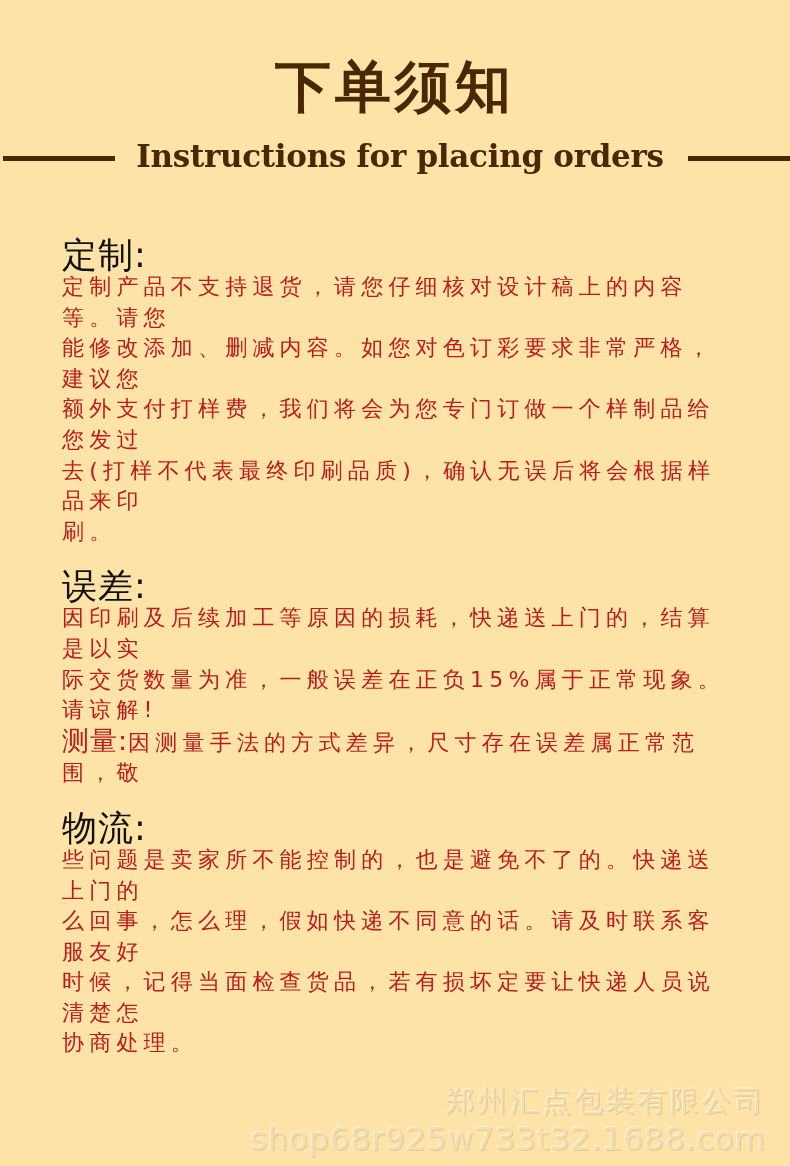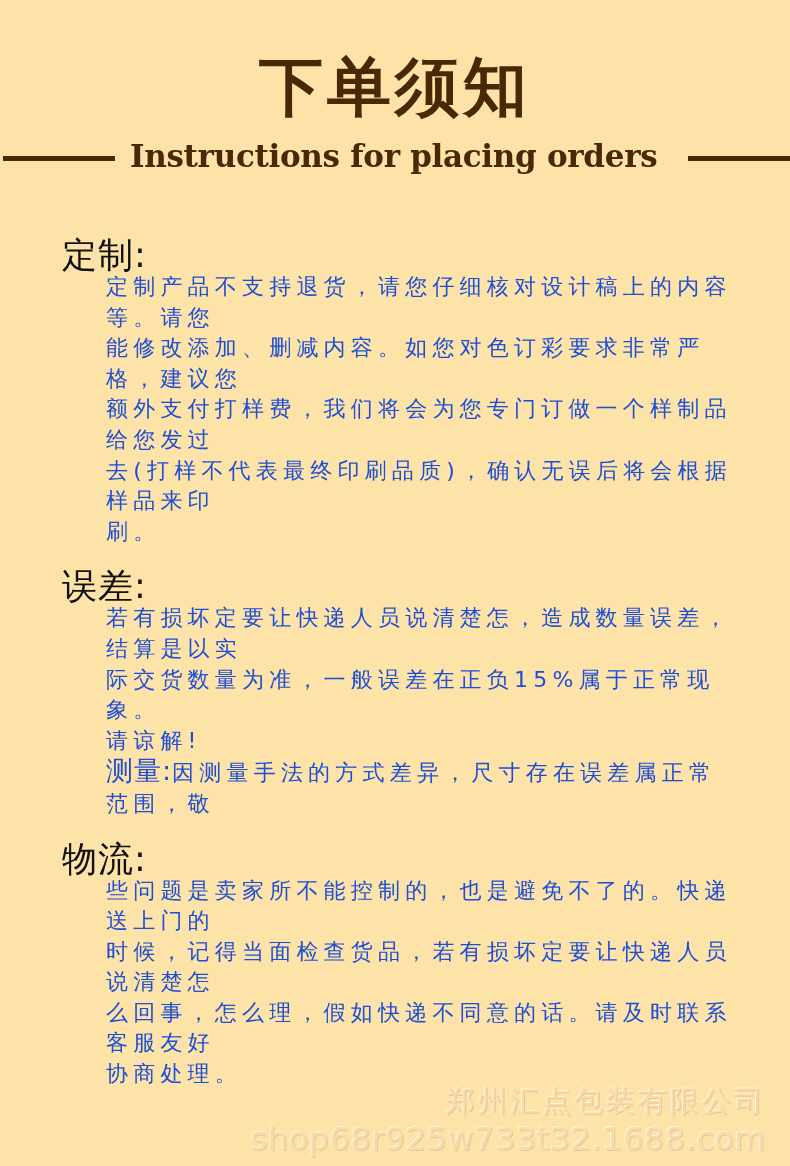--- a/index.html
+++ b/index.html
@@ -6,54 +6,54 @@
   body {
     width: 790px; height: 1166px;
     background: #fde3a7;
     position: relative; overflow: hidden;
     font-family: "DejaVu Sans", "Liberation Sans", sans-serif;
     color: #111;
   }
   .title {
     position: absolute; left: 0; right: 0; top: 42px;
     text-align: center;
-    font-size: 64px; font-weight: bold;
+    font-size: 56px; font-weight: bold;
     color: #4a2705;
     letter-spacing: 4px;
     line-height: 90px;
     font-family: "DejaVu Sans", sans-serif;
   }
   .subtitle-row {
     position: absolute; left: 0; right: 0; top: 134px; height: 44px;
   }
   .rule {
     position: absolute; top: 22px; height: 5px; background: #4a2705;
   }
   .rule.left { left: 3px; width: 112px; }
   .rule.right { left: 688px; width: 102px; }
   .subtitle {
     position: absolute; left: 130px; width: 540px; top: 0;
+    text-align: center;
     font-family: "DejaVu Serif", serif;
     font-weight: bold; font-size: 31px; line-height: 44px;
     color: #4a2705;
     letter-spacing: -0.3px;
   }
   .content {
     position: absolute; left: 62px; top: 238px; width: 670px;
   }
   .section { margin-bottom: 0; }
   .heading {
     font-size: 35px; line-height: 34px; color: #111;
     letter-spacing: 1px;
   }
   .para {
-    font-size: 22px; line-height: 30.6px; color: #1d4ed8;
+    font-size: 22px; line-height: 30.6px; color: #b91c1c;
     letter-spacing: 5.2px;
     word-break: break-all;
-    margin-left: 44px;
   }
   .inline-heading { font-size: 27px; letter-spacing: 1px; }
   .gap { height: 22px; }
   .watermark {
     position: absolute; right: 24px;
     color: #f4dcae;
     text-shadow: 1px 1px 0 #e6c98f, -1px -1px 0 #fff3d6;
     font-family: "DejaVu Sans", sans-serif;
     text-align: right;
   }
@@ -82,35 +82,35 @@
       <div>去(打样不代表最终印刷品质)，确认无误后将会根据样品来印</div>
       <div>刷。</div>
     </div>
   </div>
 
   <div class="gap"></div>
 
   <div class="section">
     <div class="heading">误差:</div>
     <div class="para">
-      <div>若有损坏定要让快递人员说清楚怎，造成数量误差，结算是以实</div>
+      <div>因印刷及后续加工等原因的损耗，快递送上门的，结算是以实</div>
       <div>际交货数量为准，一般误差在正负15%属于正常现象。</div>
       <div>请谅解!</div>
       <div><span class="inline-heading">测量:</span><span>因测量手法的方式差异，尺寸存在误差属正常范围，敬</span></div>
     </div>
   </div>
 
   <div class="gap"></div>
 
   <div class="section">
     <div class="heading">物流:</div>
     <div class="para">
       <div>些问题是卖家所不能控制的，也是避免不了的。快递送上门的</div>
+      <div>么回事，怎么理，假如快递不同意的话。请及时联系客服友好</div>
       <div>时候，记得当面检查货品，若有损坏定要让快递人员说清楚怎</div>
-      <div>么回事，怎么理，假如快递不同意的话。请及时联系客服友好</div>
       <div>协商处理。</div>
     </div>
   </div>
 
 </div>
 
 <div class="watermark wm1">郑州汇点包装有限公司</div>
 <div class="watermark wm2">shop68r925w733t32.1688.com</div>
 
 </body></html>

